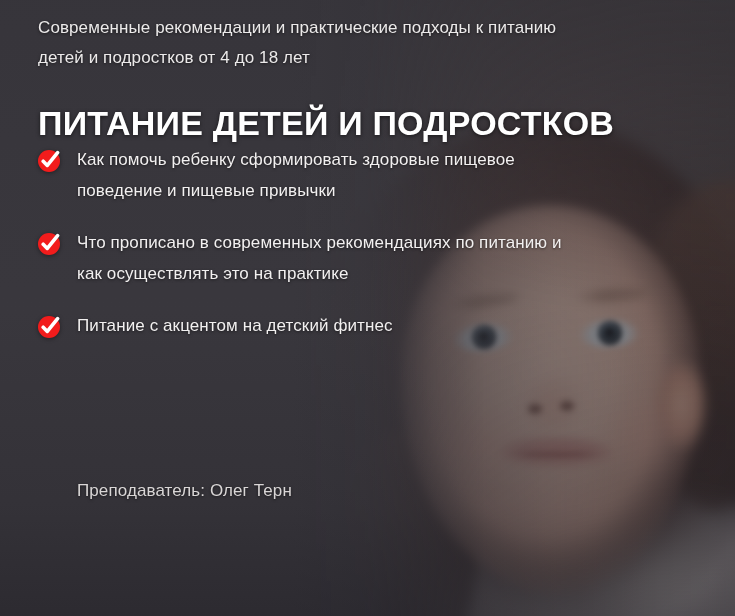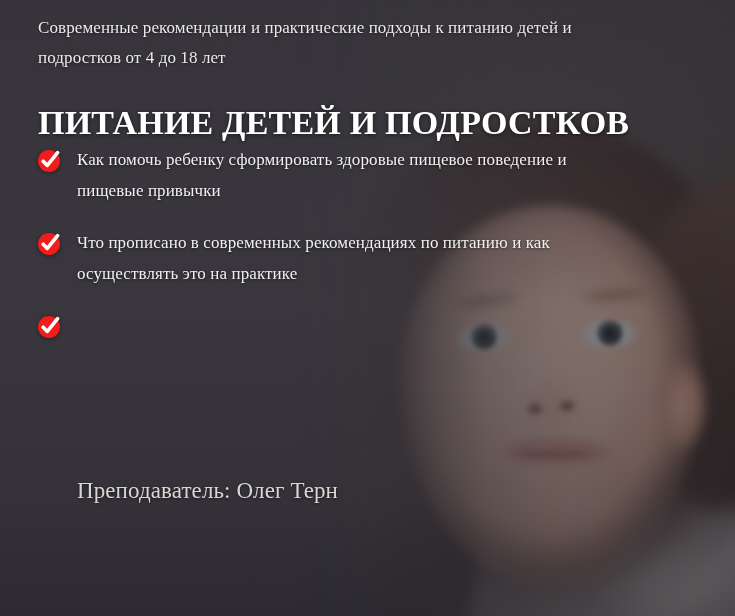--- a/index.html
+++ b/index.html
@@ -239,21 +239,20 @@
         rgba(40,38,44,0.05) 50%,
         rgba(30,28,34,0.22) 82%,
         rgba(26,24,30,0.42) 100%);
   }
 
   
   .content {
     position: absolute;
     inset: 0;
     padding: 14px;
-    font-family: Liberation Serif, serif;
   }
 
   .subtitle {
     position: absolute;
     left: 38px;
     top: 13px;
     width: 560px;
     color: #eceaea;
     font-size: 17px;
     font-weight: 400;
@@ -308,21 +307,21 @@
     line-height: 31px;
     letter-spacing: 0.1px;
     text-shadow: 0 1px 3px rgba(0,0,0,0.55);
   }
 
   .instructor {
     position: absolute;
     left: 77px;
     top: 479px;
     color: #d9d6d6;
-    font-size: 23px;
+    font-size: 17px;
     font-weight: 400;
     line-height: 24px;
     letter-spacing: 0.1px;
     text-shadow: 0 1px 3px rgba(0,0,0,0.55);
   }
 </style>
 </head>
 <body>
 
 <div class="banner">
@@ -386,20 +385,21 @@
         <span class="bullet-text">Что прописано в современных рекомендациях по питанию и как осуществлять это на практике</span>
       </li>
 
       <li class="bullet">
         <span class="check-icon">
           <svg width="24" height="24" viewBox="0 0 24 24" aria-hidden="true">
             <circle cx="11" cy="13" r="11" fill="#F21C1C"></circle>
             <path d="M5.2 13.2 L9.3 17.4 L19.6 4.6" fill="none" stroke="#ffffff" stroke-width="3.6" stroke-linecap="round" stroke-linejoin="round"></path>
           </svg>
         </span>
+        <span class="bullet-text">Питание с акцентом на детский фитнес</span>
       </li>
 
 
     </ul>
 
     <div class="instructor">Преподаватель: Олег Терн</div>
 
   </div>
 </div>
 

